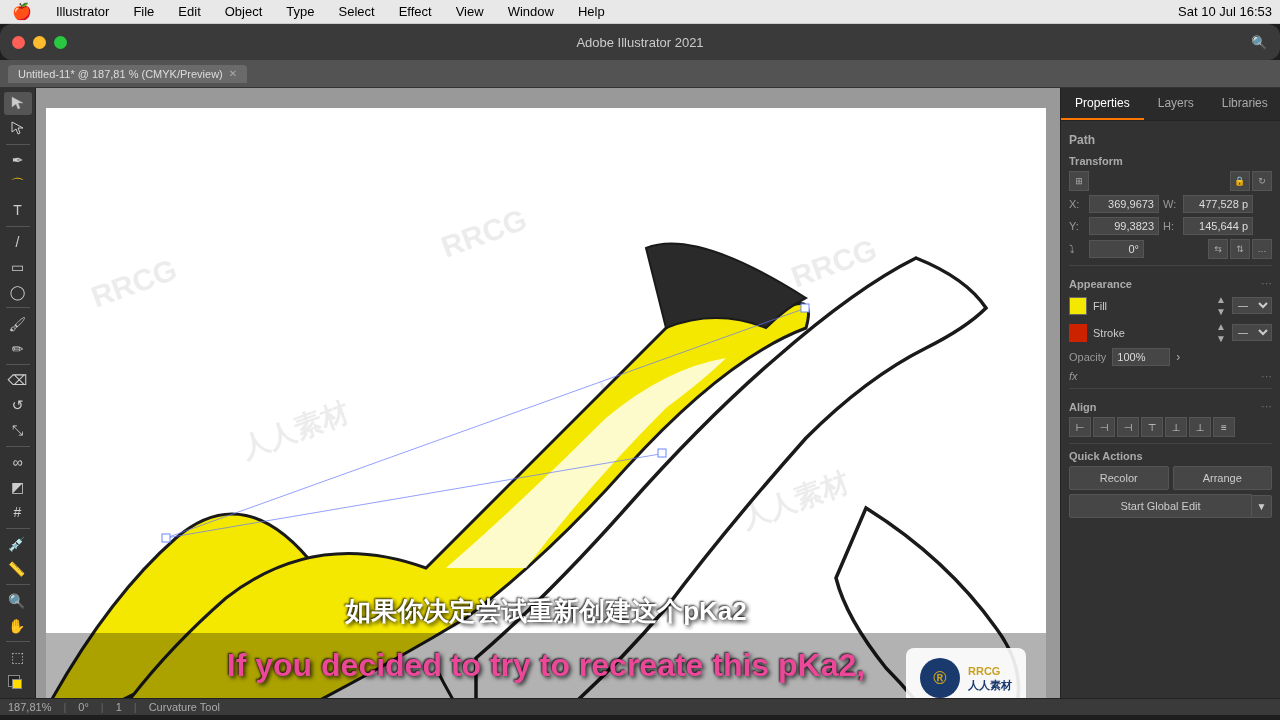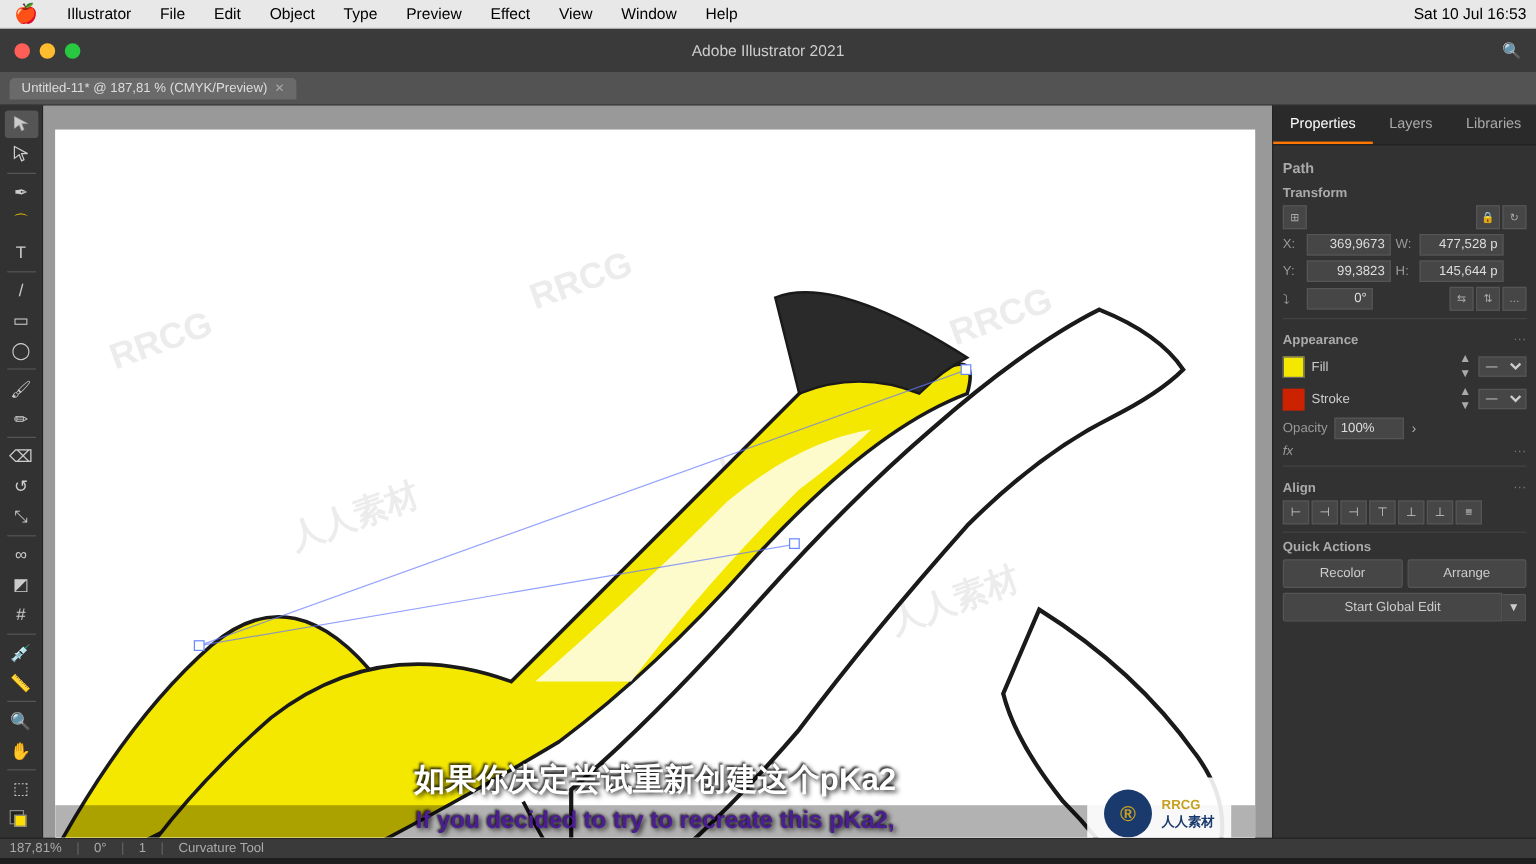--- a/index.html
+++ b/index.html
@@ -24,20 +24,21 @@
     
     #titlebar {
       height: 36px;
       background: #3a3a3a;
       display: flex;
       align-items: center;
       justify-content: center;
       color: #ccc;
       font-size: 13px;
       position: relative;
+      border-radius: 12px;
     }
     .traffic-lights { position: absolute; left: 12px; display: flex; gap: 8px; align-items: center; }
     .tl { width: 13px; height: 13px; border-radius: 50%; }
     .tl-red { background: #ff5f57; }
     .tl-yellow { background: #febc2e; }
     .tl-green { background: #28c840; }
     .title-icons { position: absolute; right: 12px; display: flex; gap: 8px; align-items: center; }
 
     
     #tabbar {
@@ -120,26 +121,26 @@
       pointer-events: none;
     }
     .subtitle-line1 {
       color: #fff;
       font-size: 26px;
       font-weight: bold;
       text-shadow: 2px 2px 4px rgba(0,0,0,0.8), -1px -1px 2px rgba(0,0,0,0.8);
       margin-bottom: 4px;
     }
     .subtitle-line2 {
-      color: #4c1d95;
-      font-size: 20px;
+      color: #ec4899;
+      font-size: 32px;
       font-weight: bold;
       text-shadow: 2px 2px 4px rgba(0,0,0,0.8), -1px -1px 2px rgba(0,0,0,0.8);
       background: rgba(0,0,0,0.3);
-      padding: 2px 8px;
+      padding: 14px 8px;
     }
 
     
     #right-panel {
       width: 220px;
       background: #323232;
       border-left: 1px solid #222;
       display: flex;
       flex-direction: column;
       color: #ccc;
@@ -389,21 +390,21 @@
 </head>
 <body>
 
 <div id="menubar">
   <span class="menu-item menu-apple">🍎</span>
   <span class="menu-item">Illustrator</span>
   <span class="menu-item">File</span>
   <span class="menu-item">Edit</span>
   <span class="menu-item">Object</span>
   <span class="menu-item">Type</span>
-  <span class="menu-item">Preview</span>
+  <span class="menu-item">Select</span>
   <span class="menu-item">Effect</span>
   <span class="menu-item">View</span>
   <span class="menu-item">Window</span>
   <span class="menu-item">Help</span>
   <div class="menu-right">
     <span>Sat 10 Jul  16:53</span>
   </div>
 </div>
 
 <div id="titlebar">

